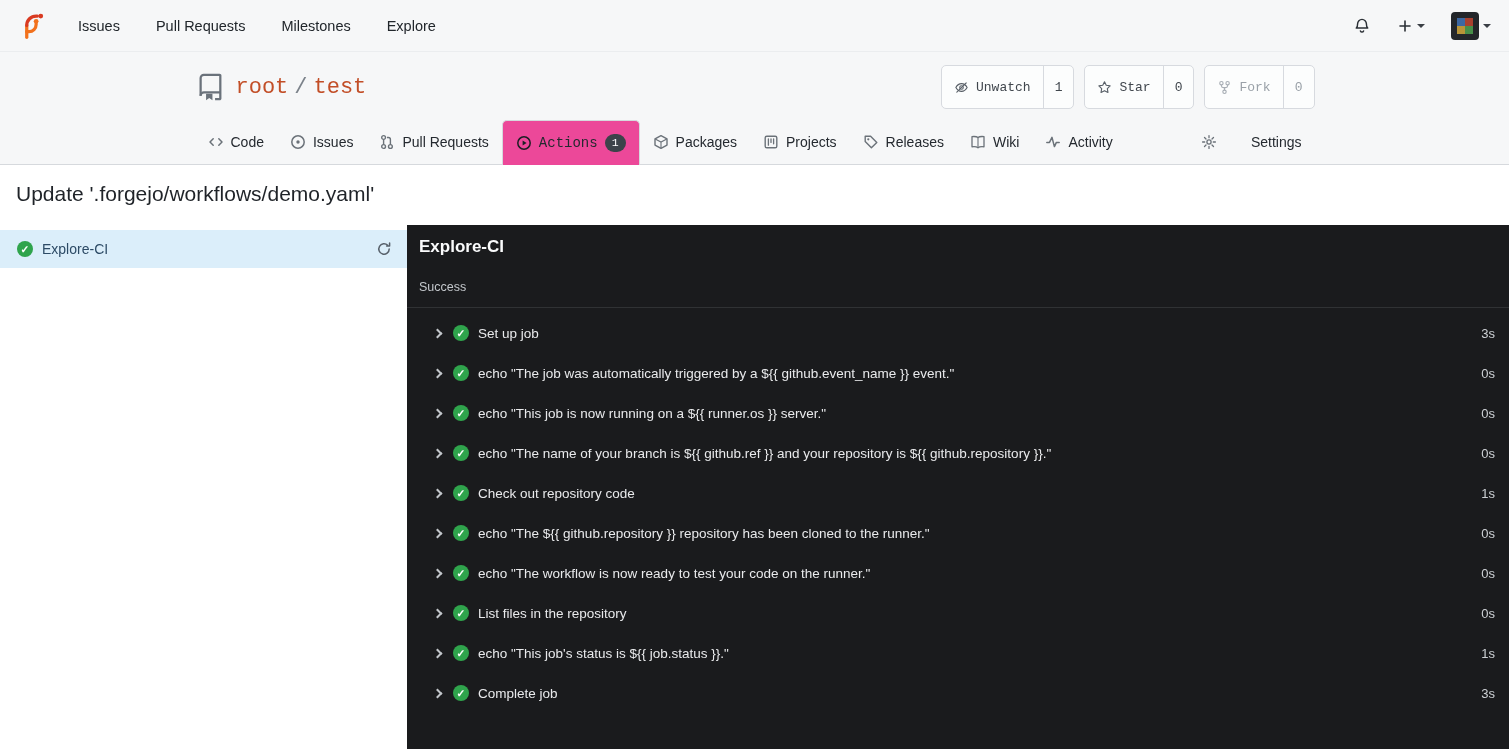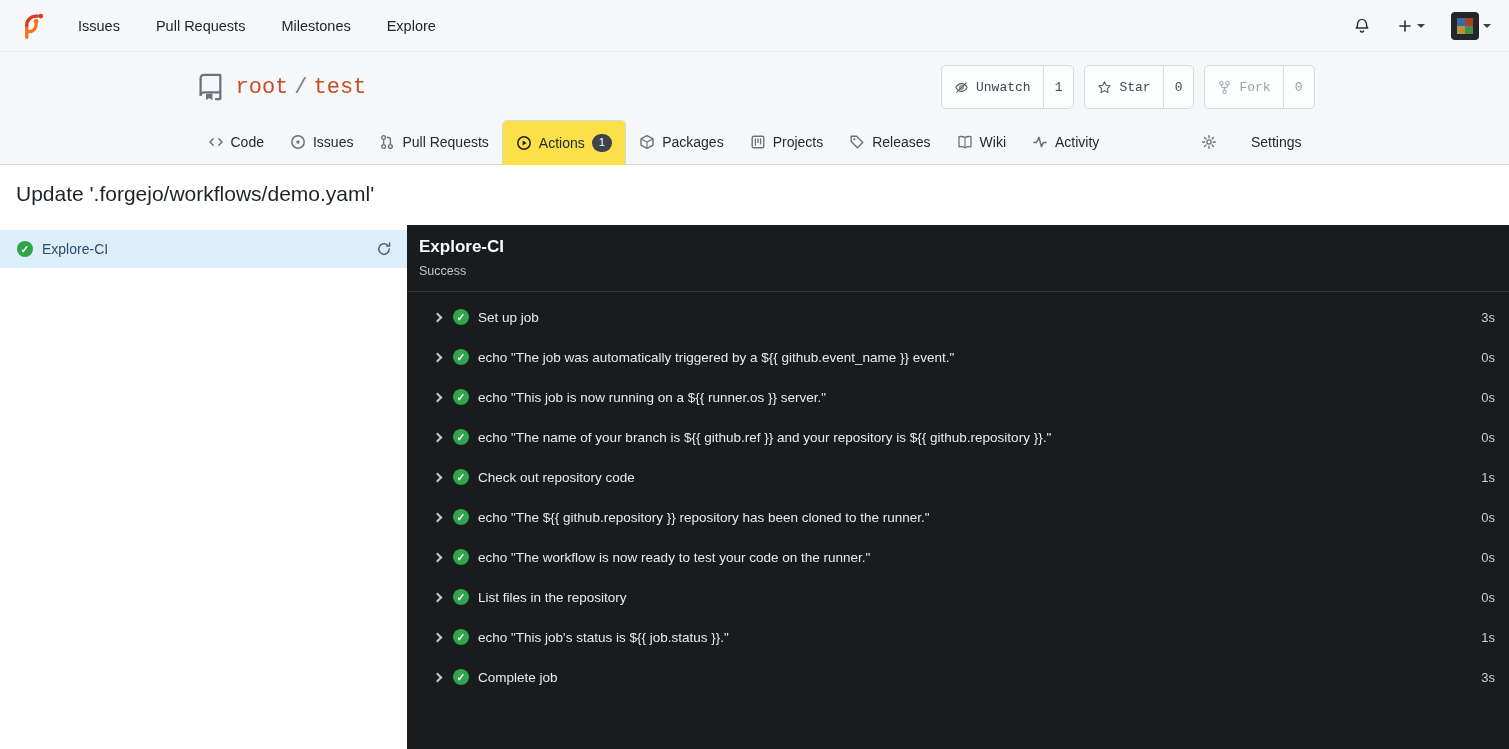--- a/index.html
+++ b/index.html
@@ -38,43 +38,43 @@
   .btn .cnt { display:flex; align-items:center; padding:0 11px; border-left:1px solid #d7dadf; }
   .btn .ic { color:#596068; }
   .btn.muted { color:#9aa1a8; } .btn.muted .ic { color:#a8aeb5; }
 
   
   .tabs-wrap { border-bottom:1px solid #d6d9dd; }
   .tabs { width:1120px; margin:0 auto; display:flex; align-items:stretch; height:44px; }
   .tab { display:flex; align-items:center; gap:7px; padding:0 13px; font-size:14px; color:#24292f;
     cursor:pointer; text-decoration:none; }
   .tab .ic { color:#6b7279; }
-  .tab.active { background:#fde047; border:1px solid #d6d9dd; border-bottom:none; border-radius:5px 5px 0 0;
-    margin-bottom:-1px; z-index:1; }
+  .tab.active { background:#ec4899; border:1px solid #d6d9dd; border-bottom:none; border-radius:5px 5px 0 0;
+    margin-bottom:-1px; z-index:1;font-family:Liberation Mono, monospace; }
   .tab.active .ic { color:#1b1f23; }
   .tab.right { margin-left:auto;gap:34px; }
   .tab-badge { background:#3c434a; color:#fff; font-size:11.5px; line-height:1;
     padding:3px 7px; border-radius:10px; }
 
   
   .run-title-bar { padding:17px 16px 19px; background:#fff; flex:none; }
   .run-title { font-size:21px; font-weight:400; color:#1f2328; }
 
   
   .content { flex:1; min-height:0; display:flex;border-radius:20px; }
   .jobs-sidebar { width:407px; flex:none; background:#fff; padding-top:5px; }
   .job-item { height:38px; display:flex; align-items:center; gap:9px; padding:0 15px 0 17px; cursor:pointer; }
   .job-item.active { background:#dbeefa; }
   .job-name { flex:1; font-size:14px; color:#2d4b66; }
   .sync { color:#57606a; cursor:pointer; }
 
   .console { flex:1; min-width:0; background:#1a1b1d; display:flex; flex-direction:column; }
   .console-header { padding:12px 12px 13px; border-bottom:1px solid #303234; }
   .console-title { font-size:17px; font-weight:700; color:#fafbfc; }
-  .console-status { font-size:12.5px; color:#c3c7cb; margin-top:7px; }
+  .console-status { font-size:12.5px; color:#c3c7cb; margin-top:23px; }
   .steps { padding-top:5px; overflow:hidden; }
   .step { height:40px; display:flex; align-items:center; gap:9px; padding:0 14px 0 27px; cursor:pointer; }
   .chev { width:7px; height:7px; border-top:2px solid #c2c6ca; border-right:2px solid #c2c6ca;
     transform:rotate(45deg); flex:none; margin-right:3px; cursor:pointer; }
   .ok { width:16px; height:16px; border-radius:50%; background:#2fa44c; color:#fff; flex:none;
     display:flex; align-items:center; justify-content:center; font-size:10.5px; font-weight:700; }
   .ok::after { content:"\2713"; }
   .step-name { font-size:13.5px; color:#e9eaec; white-space:nowrap; overflow:hidden; text-overflow:ellipsis; }
   .step-dur { margin-left:auto; font-size:13px; color:#cdd1d5; flex:none; }
 </style>

